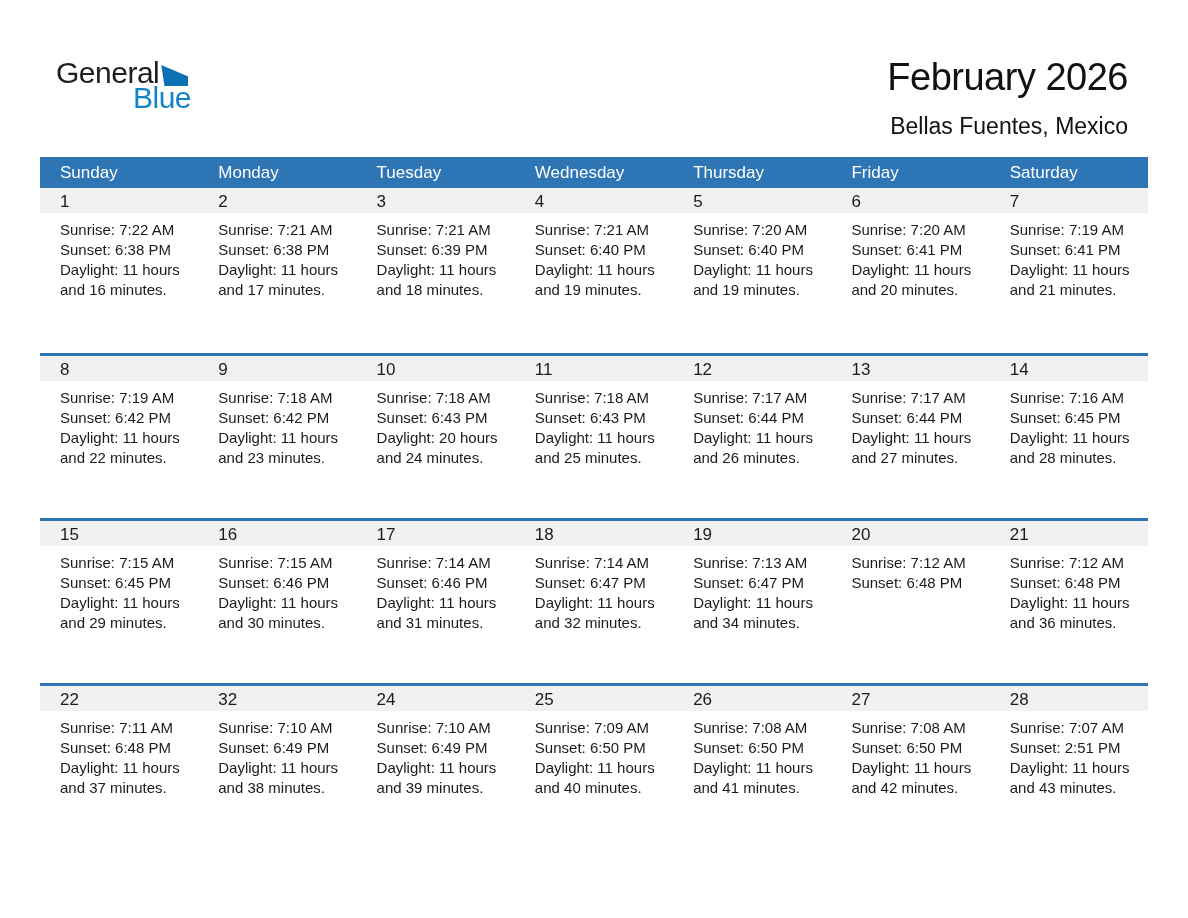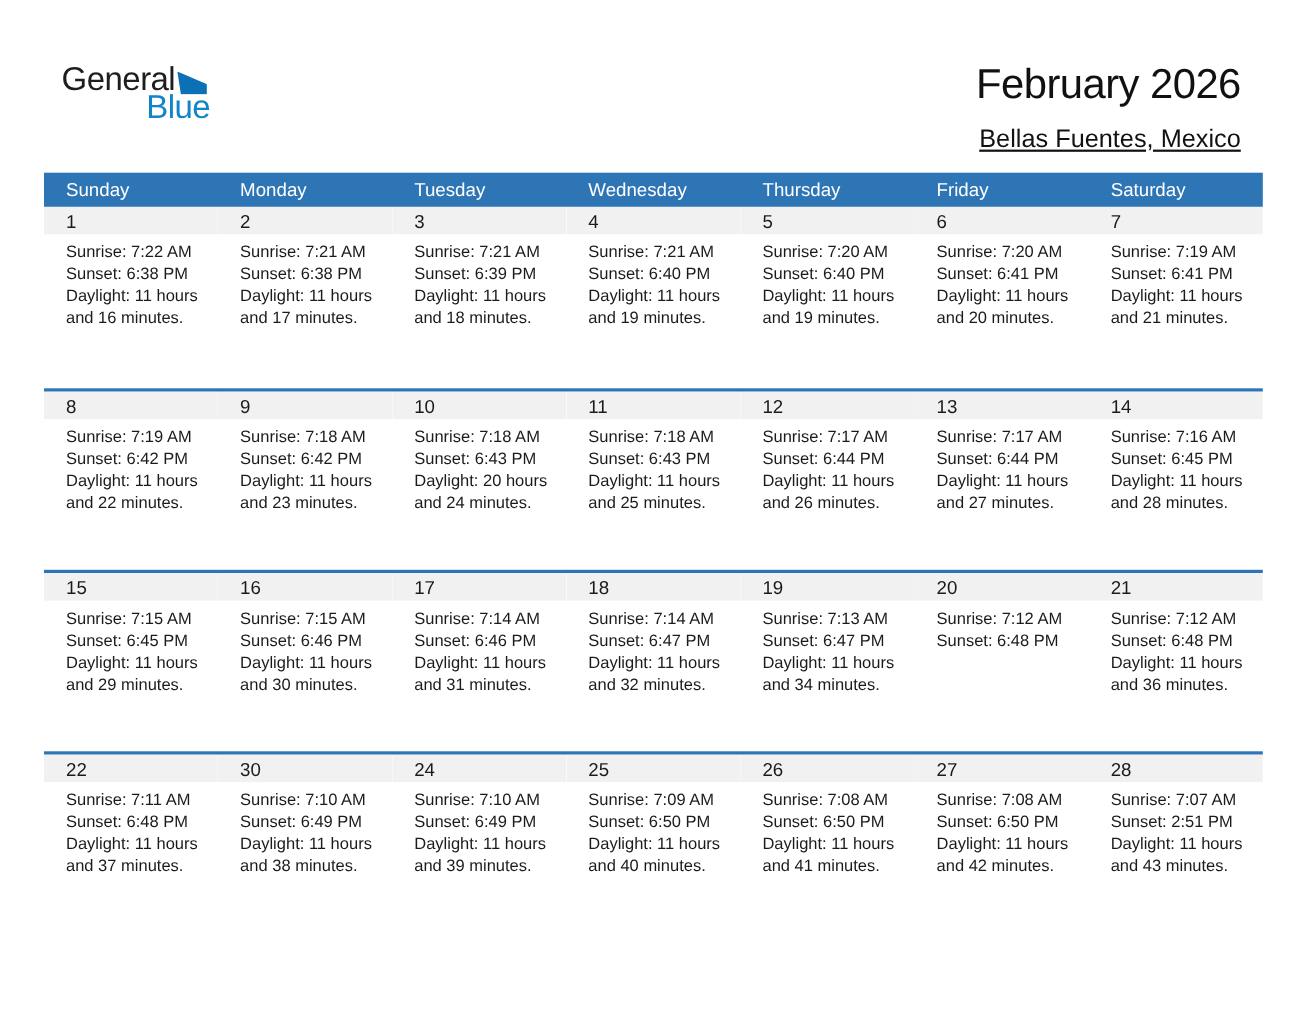--- a/index.html
+++ b/index.html
@@ -21,21 +21,21 @@
     display: inline-block;
     width: 27px; height: 21px;
     margin-left: 2px; margin-bottom: 2px;
     background: var(--logo-triangle-blue, #0C70B7);
     clip-path: polygon(0 0, 100% 55%, 100% 100%, 12% 100%);
   }
   .logo-blue { font-size: 30px; font-weight: 400; color: var(--logo-blue, #1285C8); margin-top: -5px; padding-left: 77px; letter-spacing: -0.5px; }
 
   .titles { position: absolute; right: 60px; top: 56px; text-align: right; }
   .titles h1 { margin: 0; font-size: 38px; font-weight: 400; color: #111111; letter-spacing: -0.5px; }
-  .titles h2 { margin: 14px 0 0 0; font-size: 23px; font-weight: 400; color: #111111; text-decoration: underline; }
+  .titles h2 { margin: 14px 0 0 0; font-size: 23px; font-weight: 400; color: #111111; }
 
   
   .calendar { position: absolute; left: 40px; top: 157px; width: 1108px; }
   .cal-head {
     display: grid; grid-template-columns: repeat(7, 1fr);
     background: var(--header-blue, #2E75B5);
     height: 31px;
   }
   .head-cell { color: #ffffff; font-size: 17px; line-height: 31px; padding-left: 20px; overflow: hidden; white-space: nowrap; }
 
@@ -260,21 +260,21 @@
         <div class="week-row">
           <div class="day-cell">
             <div class="day-num">22</div>
             <div class="day-info">
               <div class="line">Sunrise: 7:11 AM</div>
               <div class="line">Sunset: 6:48 PM</div>
               <div class="line">Daylight: 11 hours and 37 minutes.</div>
             </div>
           </div>
           <div class="day-cell">
-            <div class="day-num">30</div>
+            <div class="day-num">32</div>
             <div class="day-info">
               <div class="line">Sunrise: 7:10 AM</div>
               <div class="line">Sunset: 6:49 PM</div>
               <div class="line">Daylight: 11 hours and 38 minutes.</div>
             </div>
           </div>
           <div class="day-cell">
             <div class="day-num">24</div>
             <div class="day-info">
               <div class="line">Sunrise: 7:10 AM</div>

